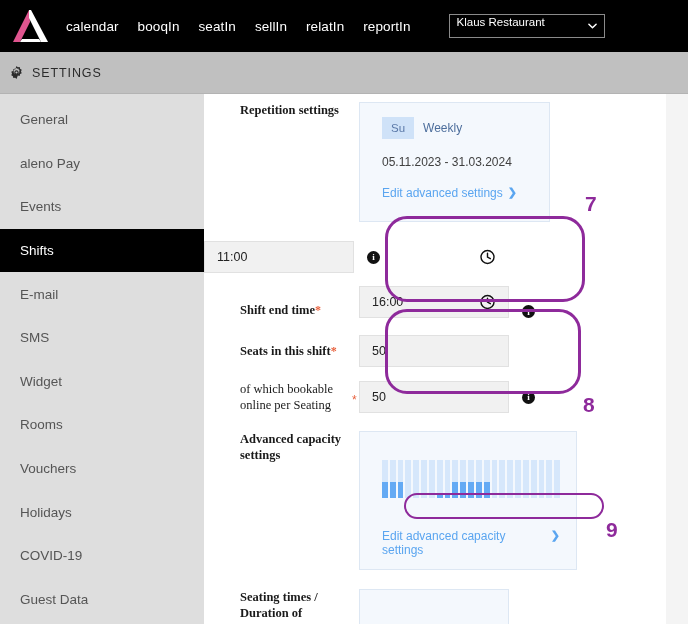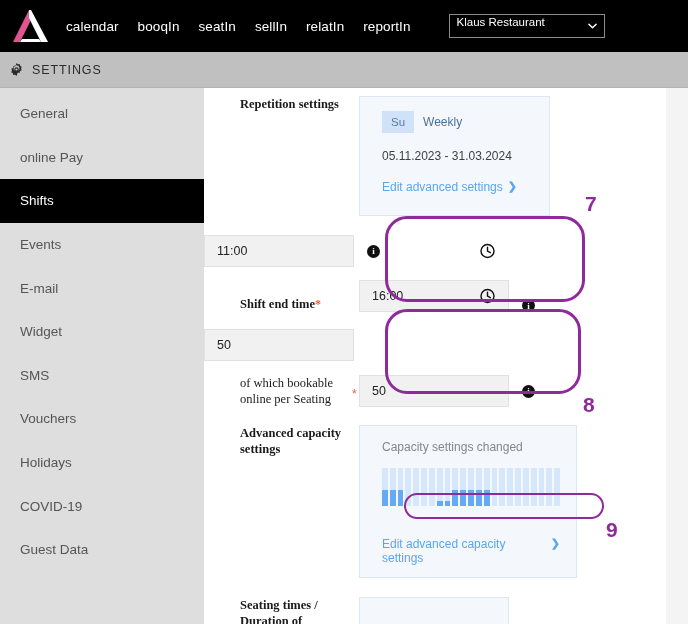--- a/index.html
+++ b/index.html
@@ -34,21 +34,21 @@
     position: relative; cursor: pointer;
     display: flex; align-items: center;
   }
   .venue-select .caret {
     position: absolute; right: 7px; top: 50%; transform: translateY(-50%);
     width: 9px; height: 9px;
   }
 
   
   .settings-bar {
-    height: 36px; background: #c0c0c0;
+    height: 42px; background: #c0c0c0;
     display: flex; align-items: center; padding-left: 9px;
     border-bottom: 1px solid #b3b3b3;
   }
   .gear-icon { width: 15px; height: 15px; margin-right: 8px; display:block; }
   .settings-title {
     font-size: 12.5px; letter-spacing: .9px; color: #2b2b2b; font-weight: 400;
   }
 
   
   .body-split { display: flex; height: 538px; }
@@ -193,26 +193,27 @@
       <path fill="#2b2b2b" d="M12 8.5a3.5 3.5 0 100 7 3.5 3.5 0 000-7zm0 5.2a1.7 1.7 0 110-3.4 1.7 1.7 0 010 3.4z"></path>
       <path fill="#2b2b2b" d="M12 1.5l2.1 2.2 3-.6.6 3 2.7 1.4-1.2 2.8 1.2 2.8-2.7 1.4-.6 3-3-.6L12 22.5l-2.1-2.2-3 .6-.6-3-2.7-1.4 1.2-2.8-1.2-2.8 2.7-1.4.6-3 3 .6L12 1.5zm0 3.1l-1.2 1.3-1.8-.4-.3 1.8-1.6.8.7 1.7-.7 1.7 1.6.8.3 1.8 1.8-.4 1.2 1.3 1.2-1.3 1.8.4.3-1.8 1.6-.8-.7-1.7.7-1.7-1.6-.8-.3-1.8-1.8.4L12 4.6z"></path>
     </svg>
     <div class="settings-title">SETTINGS</div>
   </div>
 
   <div class="body-split">
 
     <div class="sidebar">
       <div class="side-item">General</div>
-      <div class="side-item">online Pay</div>
+      <div class="side-item">aleno Pay</div>
+      <div class="side-item">Events</div>
       <div class="side-item active">Shifts</div>
-      <div class="side-item">Events</div>
       <div class="side-item">E-mail</div>
+      <div class="side-item">SMS</div>
       <div class="side-item">Widget</div>
-      <div class="side-item">SMS</div>
+      <div class="side-item">Rooms</div>
       <div class="side-item">Vouchers</div>
       <div class="side-item">Holidays</div>
       <div class="side-item">COVID-19</div>
       <div class="side-item">Guest Data</div>
     </div>
 
     <div class="content">
       <div class="content-inner">
 
         <div class="row" style="padding-top:8px;">
@@ -245,36 +246,38 @@
           </div>
           <div class="field">16:00</div>
           <svg class="clock" style="position:absolute;left:275px;top:50%;transform:translateY(-50%);" viewBox="0 0 24 24">
             <circle cx="12" cy="12" r="9.2" fill="none" stroke="#111" stroke-width="2"></circle>
             <path d="M12 6.8V12l4 2.4" stroke="#111" stroke-width="2" fill="none" stroke-linecap="round"></path>
           </svg>
           <div class="info-dot">i</div>
         </div>
 
         <div class="row" style="margin-top:17px;align-items:center;">
+          <div class="row-label">
+            <span>Seats in this shift</span><span class="req">*</span>
+          </div>
           <div class="field">50</div>
         </div>
 
         <div class="row" style="margin-top:14px;align-items:center;">
           <div class="row-label" style="font-weight:normal;position:relative;">
             <span>of which bookable online per Seating</span>
           </div>
           <span class="req" style="position:absolute;left:148px;top:12px;">*</span>
           <div class="field">50</div>
           <div class="info-dot">i</div>
         </div>
 
         <div class="row" style="margin-top:18px;">
           <div class="row-label">Advanced capacity settings</div>
           <div class="cap-card">
-            <div class="cap-title">Capacity settings changed</div>
             <div class="bars" id="capacity-bars">
                 <div class="bar-col" style="height: 100%;">
                   <div class="bar-fill" style="height: 42%;"></div>
                 </div>
                 <div class="bar-col" style="height: 100%;">
                   <div class="bar-fill" style="height: 42%;"></div>
                 </div>
                 <div class="bar-col" style="height: 100%;">
                   <div class="bar-fill" style="height: 42%;"></div>
                 </div>

